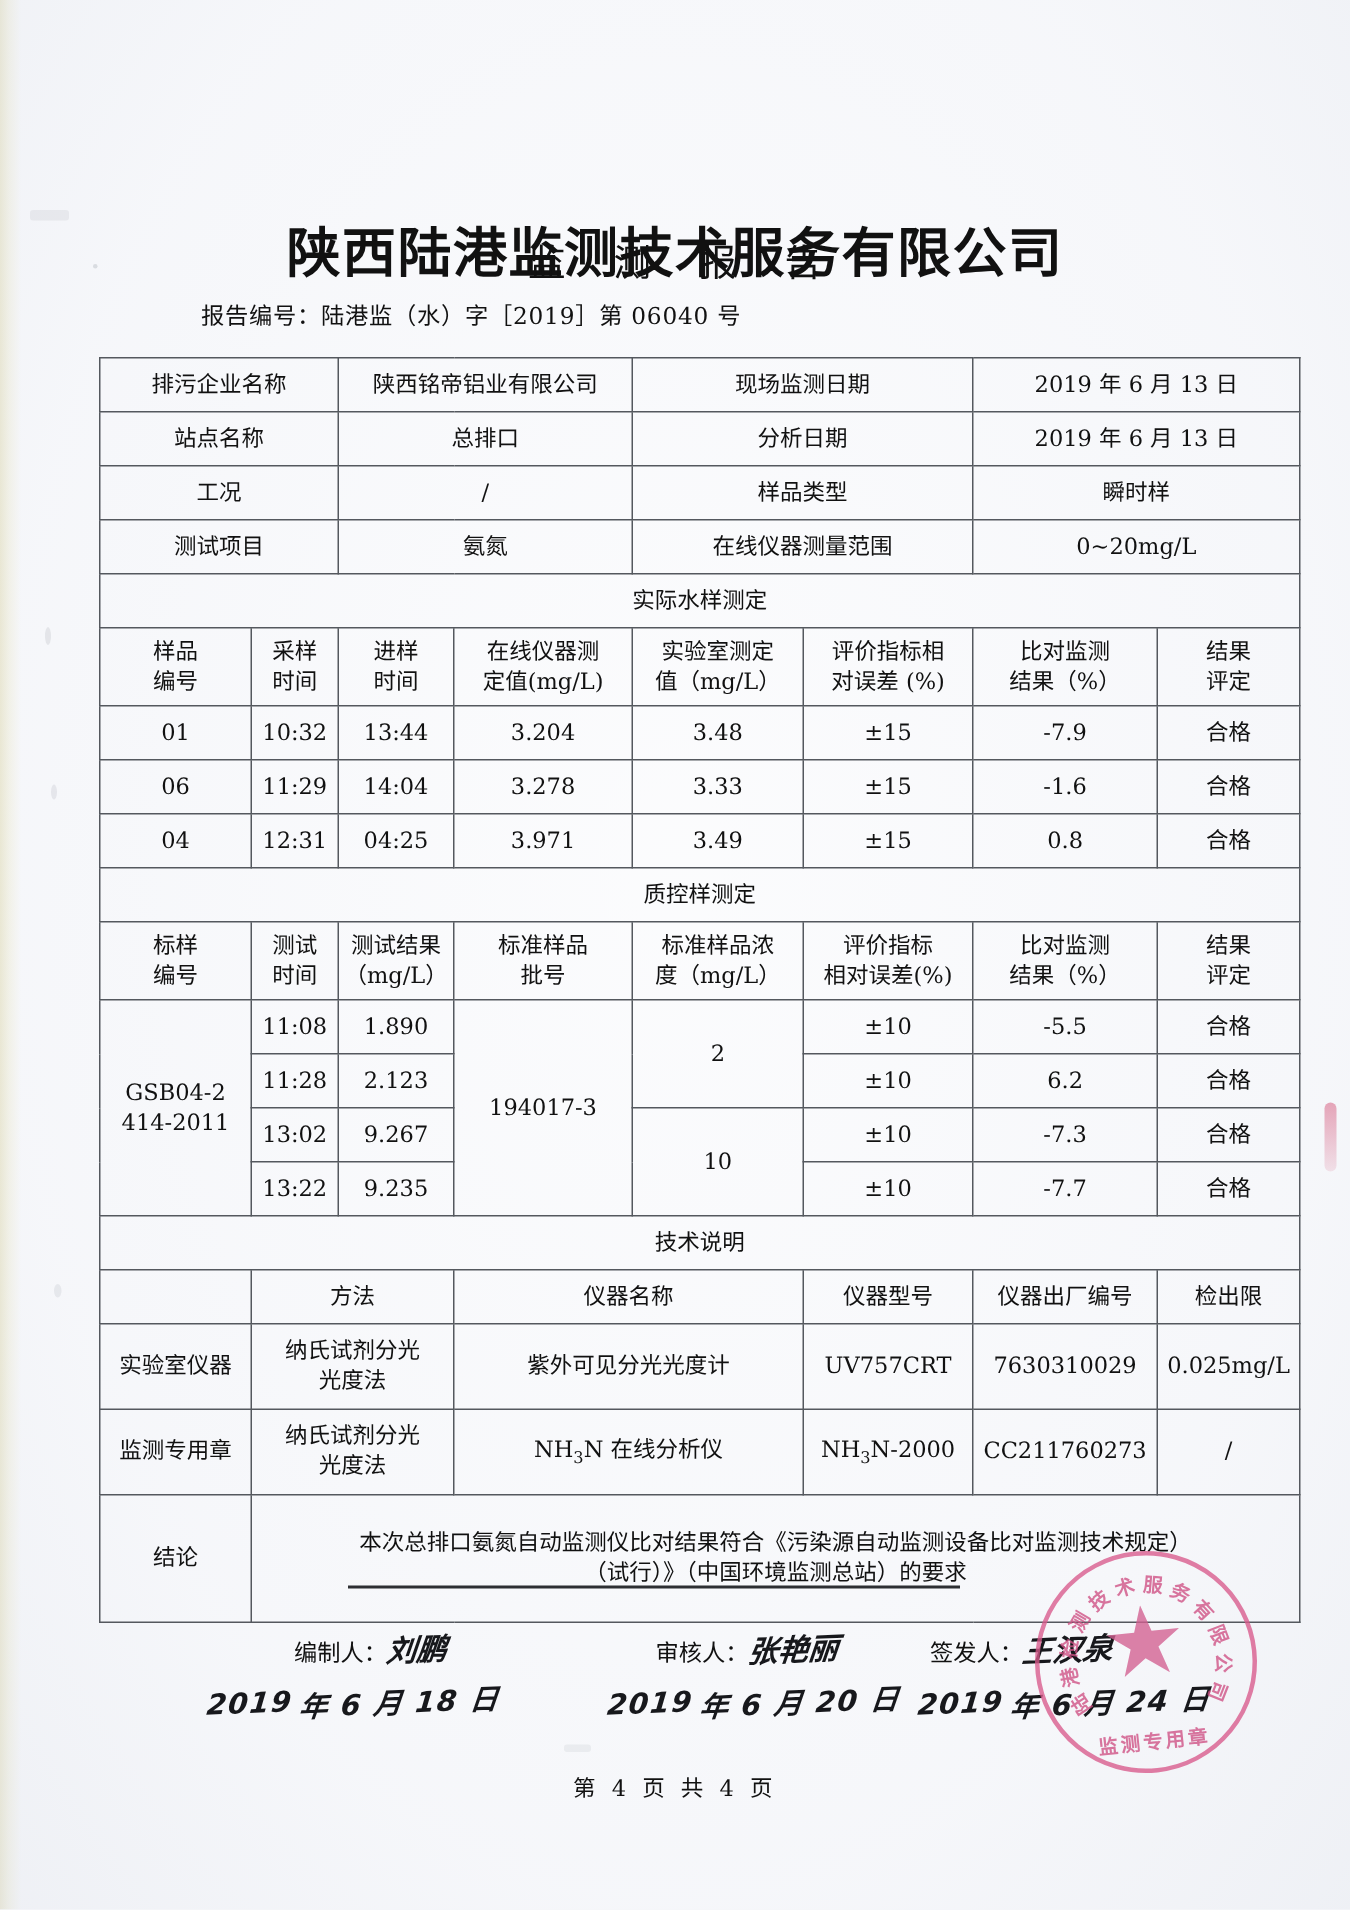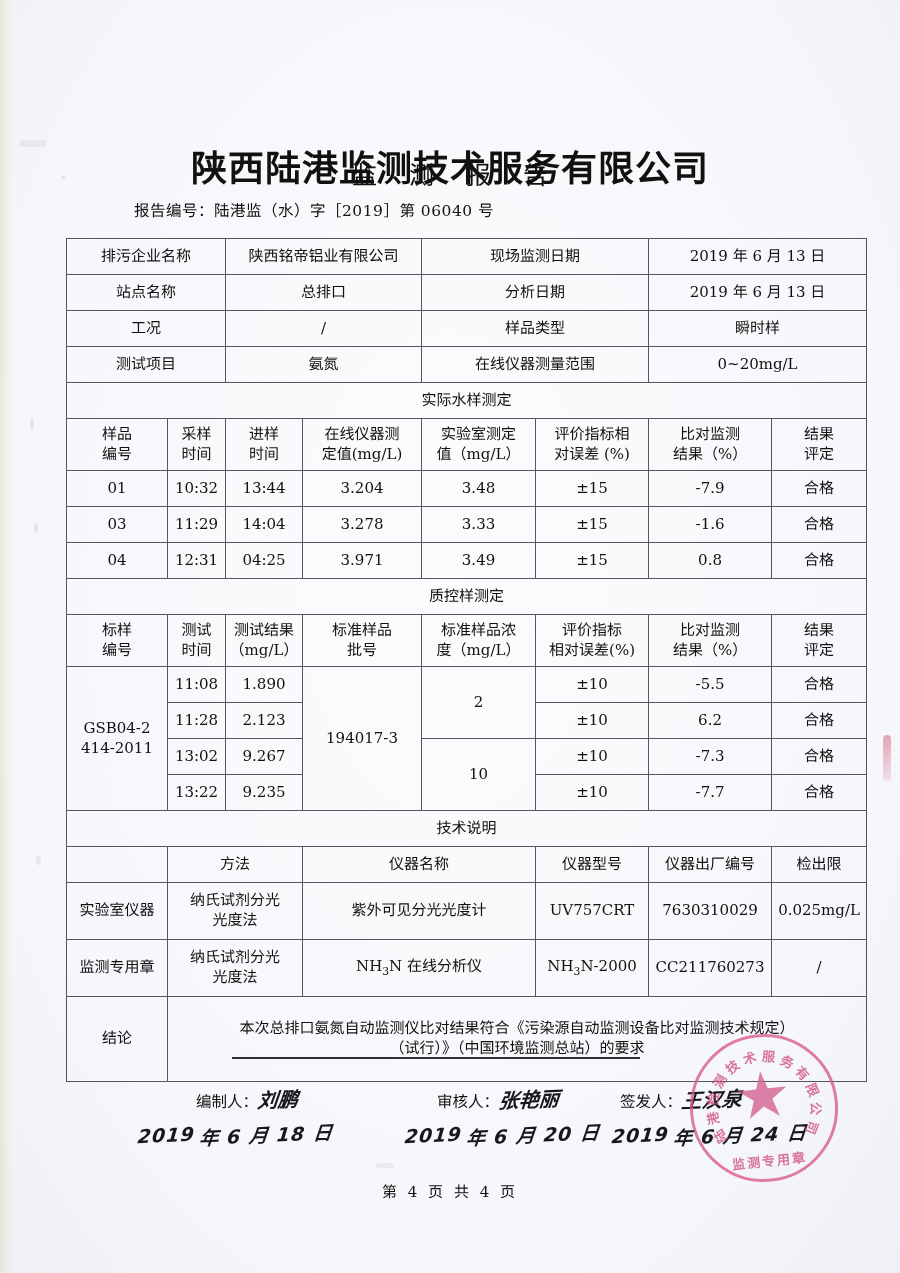--- a/index.html
+++ b/index.html
@@ -225,21 +225,21 @@
         <td class="row">01</td>
         <td class="row">10:32</td>
         <td class="row">13:44</td>
         <td class="row">3.204</td>
         <td class="row">3.48</td>
         <td class="row">±15</td>
         <td class="row">-7.9</td>
         <td class="row">合格</td>
       </tr>
       <tr>
-        <td class="row">03</td>
+        <td class="row">06</td>
         <td class="row">11:29</td>
         <td class="row">14:04</td>
         <td class="row">3.278</td>
         <td class="row">3.33</td>
         <td class="row">±15</td>
         <td class="row">-1.6</td>
         <td class="row">合格</td>
       </tr>
       <tr>
         <td class="row">04</td>

